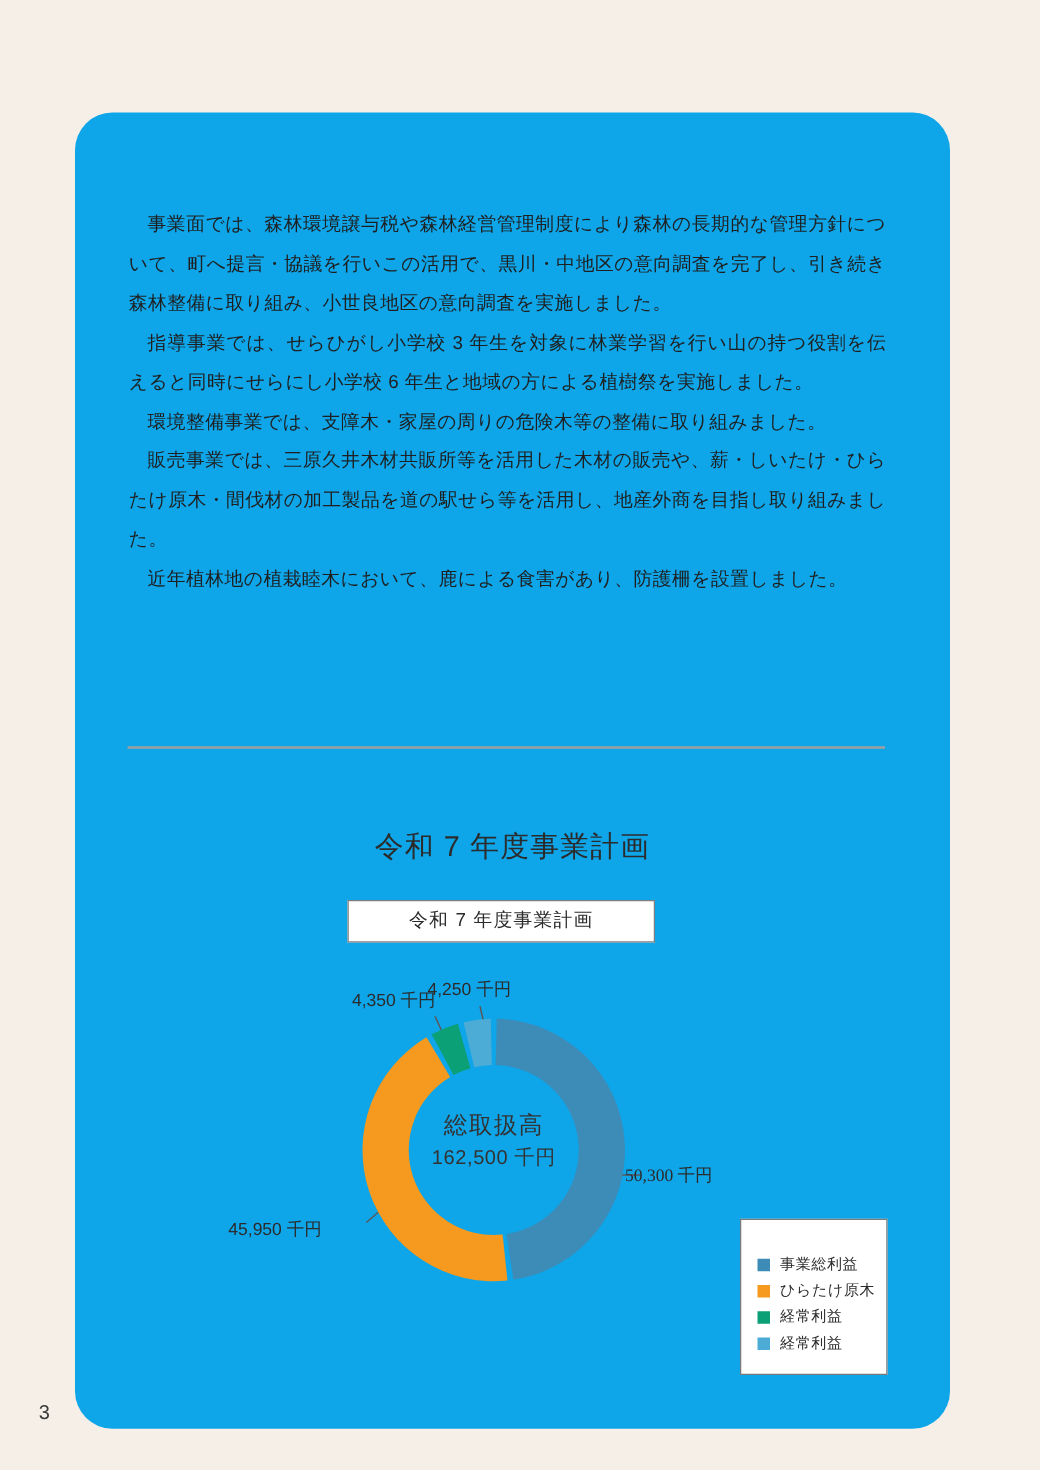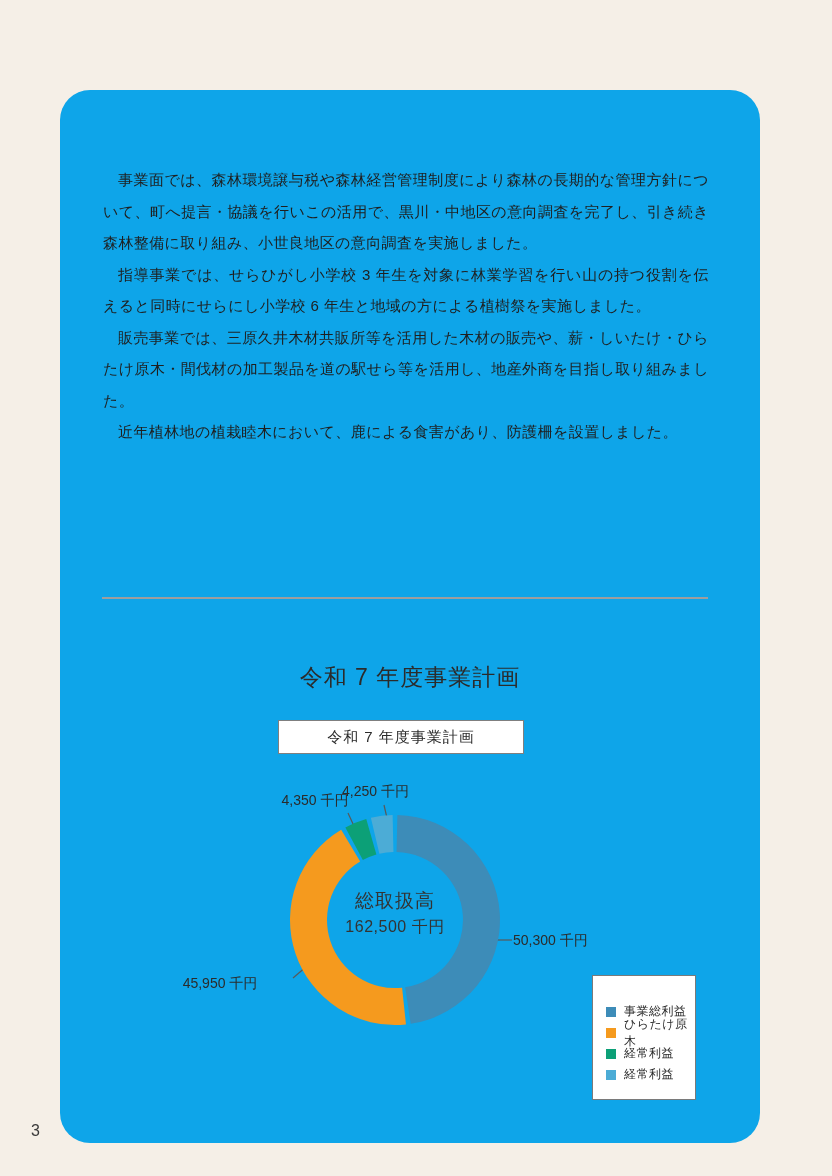--- a/index.html
+++ b/index.html
@@ -48,24 +48,24 @@
     position:absolute;left:235px;top:112px;width:200px;
     text-align:center;color:#333;
   }
   .center-text .ct1{font-size:19px;line-height:1.5;letter-spacing:1px;}
   .center-text .ct2{font-size:16px;line-height:1.4;letter-spacing:0.5px;}
   .val-label{
     position:absolute;font-size:14px;color:#2b2b2b;white-space:nowrap;
   }
   .l-green{left:195px;top:17px;width:120px;text-align:center;}
   .l-lblue{left:282px;top:8px;width:120px;text-align:left;}
-  .l-blue{left:453px;top:157px;width:140px;text-align:left;}
+  .l-blue{left:440px;top:157px;width:140px;text-align:left;font-family:Liberation Serif, serif;}
   .l-orange{left:90px;top:200px;width:140px;text-align:center;}
   .legend{
-    position:absolute;left:532px;top:200px;width:104px;height:125px;
+    position:absolute;left:532px;top:200px;width:118px;height:125px;
     border:1px solid #7a7a7a;background:#fff;
     box-sizing:border-box;
     padding:25px 0 0 13px;
   }
   .legend-item{
     display:flex;align-items:center;
     height:21px;font-size:12px;color:#2b2b2b;letter-spacing:0.5px;
   }
   .swatch{
     width:10px;height:10px;margin-right:8px;flex:0 0 auto;display:inline-block;
@@ -76,20 +76,21 @@
   }
 </style>
 </head>
 <body>
 
 <div class="card">
 
   <div class="body-text">
     <p>事業面では、森林環境譲与税や森林経営管理制度により森林の長期的な管理方針について、町へ提言・協議を行いこの活用で、黒川・中地区の意向調査を完了し、引き続き森林整備に取り組み、小世良地区の意向調査を実施しました。</p>
     <p>指導事業では、せらひがし小学校 3 年生を対象に林業学習を行い山の持つ役割を伝えると同時にせらにし小学校 6 年生と地域の方による植樹祭を実施しました。</p>
+    <p>環境整備事業では、支障木・家屋の周りの危険木等の整備に取り組みました。</p>
     <p>販売事業では、三原久井木材共販所等を活用した木材の販売や、薪・しいたけ・ひらたけ原木・間伐材の加工製品を道の駅せら等を活用し、地産外商を目指し取り組みました。</p>
     <p>近年植林地の植栽睦木において、鹿による食害があり、防護柵を設置しました。</p>
   </div>
 
   <div class="divider"></div>
 
   <div class="chart-heading">令和 7 年度事業計画</div>
 
   <div class="chart-box-label">令和 7 年度事業計画</div>
 

